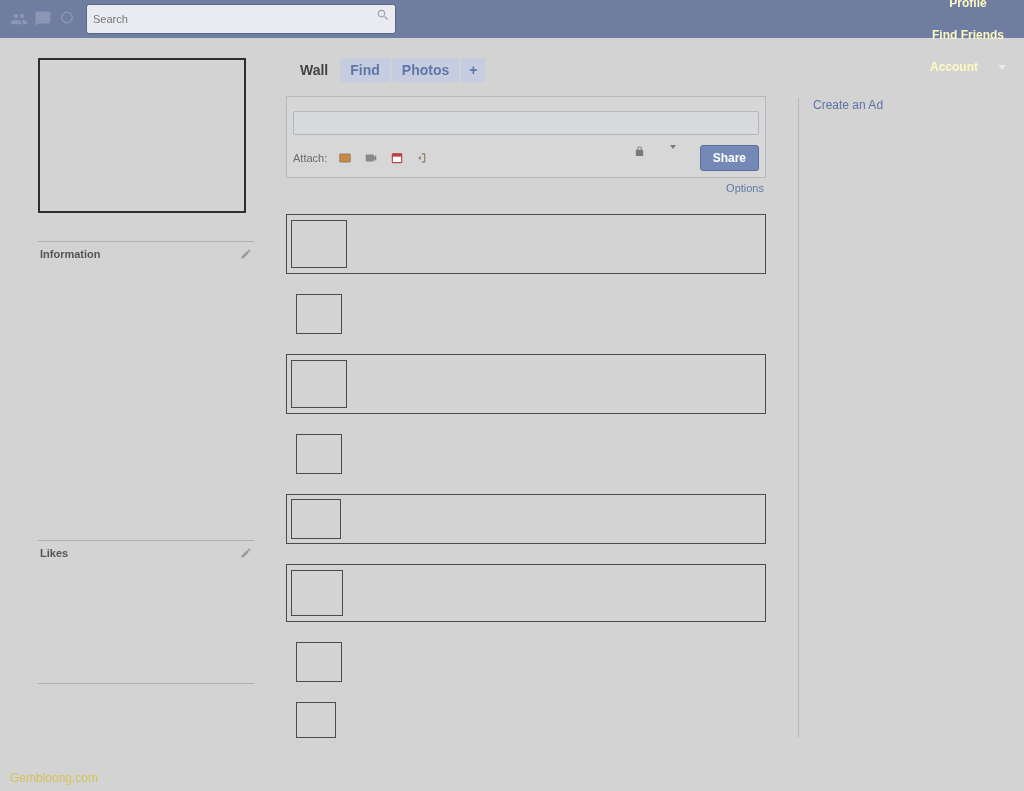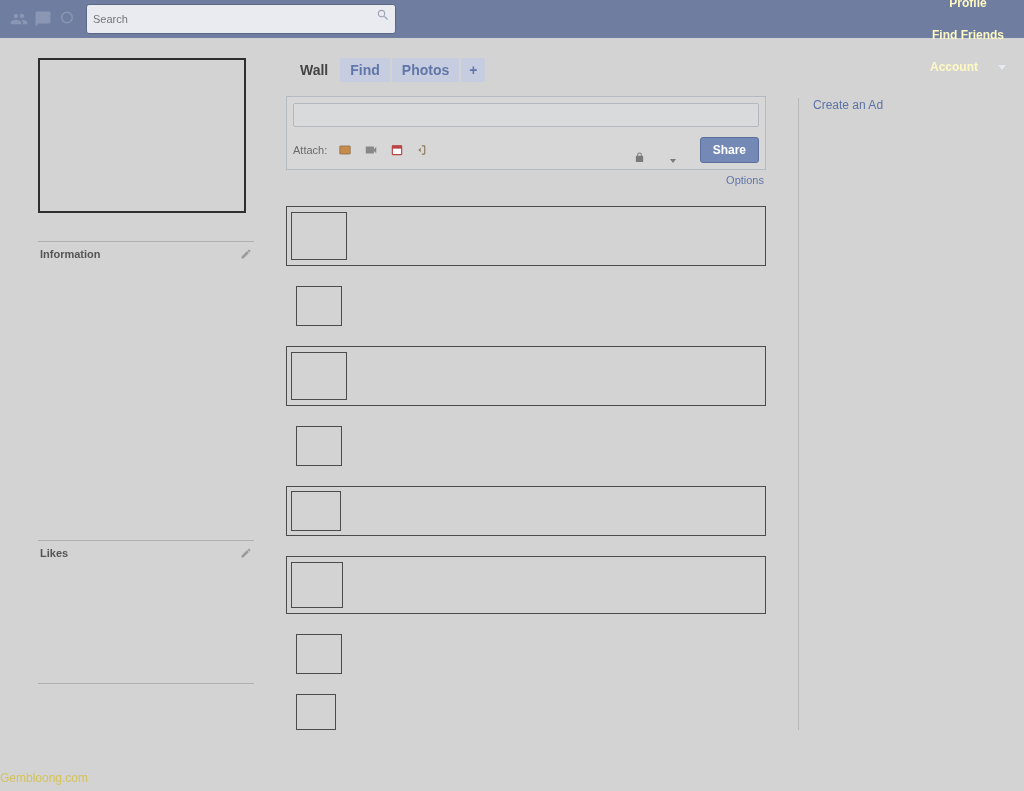--- a/index.html
+++ b/index.html
@@ -122,39 +122,39 @@
     color: #444;
   }
   .tab:not(.active) {
     background: #c6cde0;
   }
   .tab.plus { background: #c6cde0; color: #6176a8; padding: 4px 8px; }
 
   .composer {
     border: 1px solid #b5b9c2;
     background: #d7d7d8;
-    padding: 6px 6px 6px 6px;
+    padding: 14px 6px 6px 6px;
     margin-top: 8px;
   }
   .composer-input {
     width: 100%;
     border: 1px solid #b3b7c0;
     background: #d9dadc;
     height: 24px;
     border-radius: 2px;
   }
   .composer-row {
     display: flex; align-items: center;
     padding-top: 10px;
     gap: 10px;
   }
   .attach-label { font-size: 11px; color: #6b6b6b; }
   .attach-icons { display: flex; gap: 10px; align-items: center; }
   .aicon { width: 16px; height: 16px; color: #7d6b5b; display:inline-flex; align-items:center; justify-content:center; cursor: pointer; }
-  .composer-right { margin-left: auto; display: flex; align-items: flex-end; gap: 24px; }
+  .composer-right { margin-left: auto; display: flex; align-items: flex-start; gap: 24px; }
   .lock { width: 12px; height: 12px; color: #7a7a7a; display:inline-flex; align-items:center; }
   .mini-chev { width:0;height:0;border-left:3px solid transparent;border-right:3px solid transparent;border-top:4px solid #7a7a7a; }
   .share-btn {
     background: #7489b6;
     color: #fff;
     border: 1px solid #5a6f9c;
     border-radius: 3px;
     padding: 5px 12px;
     font-size: 12px;
     font-weight: bold;
@@ -180,21 +180,21 @@
   }
   .post-small .thumb {
     border: 1px solid #4b4b4b;
     width: 46px; height: 40px;
   }
 
   .right-col a { color: #5c73a6; font-size: 12px; text-decoration: none; }
 
   .watermark {
     position: absolute;
-    left: 0; bottom: 6px;
+    left: 10px; bottom: 6px;
     color: #d4c35b;
     font-size: 12px;
   }
 
   svg { display: block; }
 </style>
 </head>
 <body>
 
 <div class="topbar">

